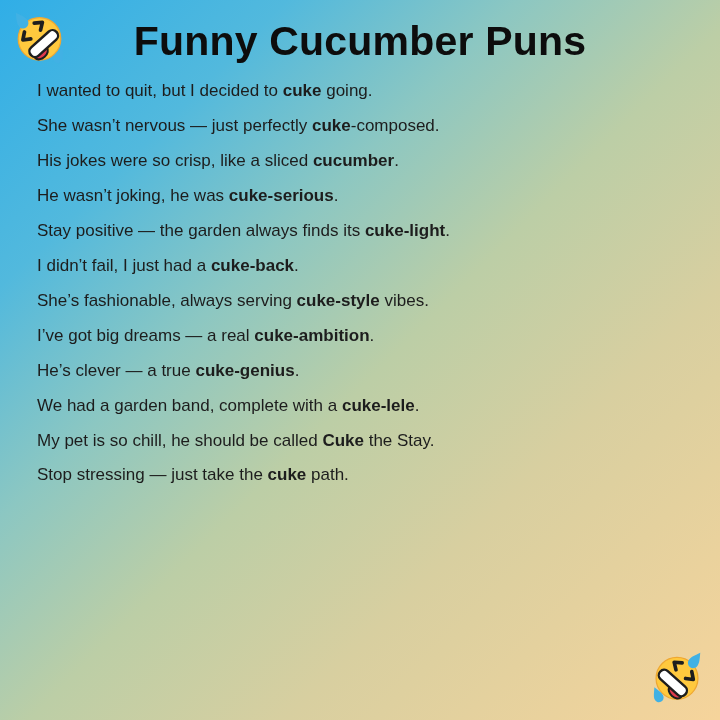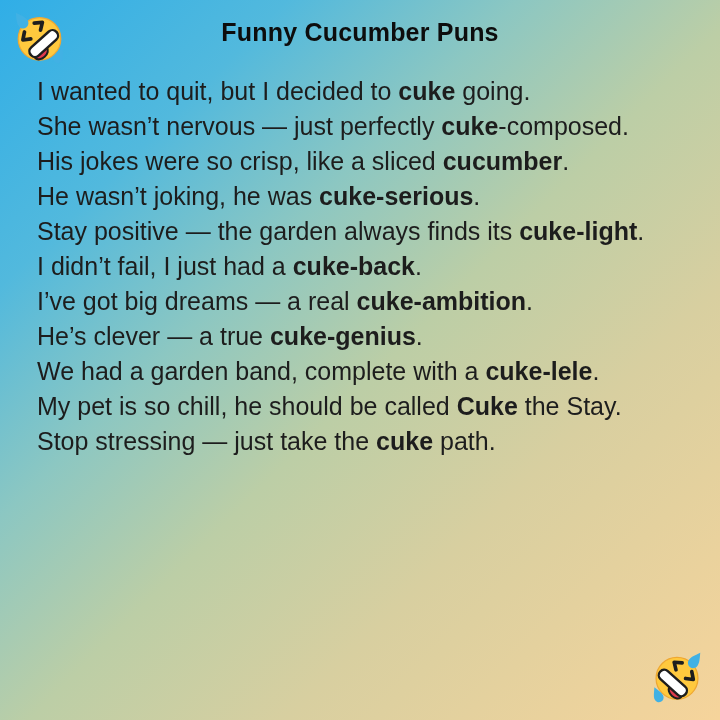--- a/index.html
+++ b/index.html
@@ -12,34 +12,34 @@
     
     background: #9fc9b2;
   }
   .title {
     position: absolute;
     top: 18px;
     left: 0;
     right: 0;
     margin: 0;
     text-align: center;
-    font-size: 25px;
+    font-size: 41px;
     font-weight: 700;
     letter-spacing: 0.2px;
     color: var(--title-color, #0d0d0d);
   }
   .pun-list {
     position: absolute;
     top: 74px;
     left: 37px;
     right: 20px;
   }
   .pun {
     margin: 0;
-    font-size: 25px;
+    font-size: 17px;
     line-height: 34.95px;
     font-weight: 400;
     color: var(--text-color, #1d1d1d);
     white-space: nowrap;
   }
   .pun b { font-weight: 700; }
   .emoji { position: absolute; }
   .emoji svg { display: block; width: 100%; height: 100%; }
   .emoji-top-left  { left: 10px; top: 8px;  width: 59px; height: 60px; }
   .emoji-bottom-right { left: 648px; top: 648px; width: 58px; height: 59px; }
@@ -75,20 +75,21 @@
 
   <h1 class="title">Funny Cucumber Puns</h1>
 
   <div class="pun-list">
       <p class="pun"><span>I wanted to quit, but I decided to </span><b>cuke</b><span> going.</span></p>
       <p class="pun"><span>She wasn’t nervous — just perfectly </span><b>cuke</b><span>-composed.</span></p>
       <p class="pun"><span>His jokes were so crisp, like a sliced </span><b>cucumber</b><span>.</span></p>
       <p class="pun"><span>He wasn’t joking, he was </span><b>cuke-serious</b><span>.</span></p>
       <p class="pun"><span>Stay positive — the garden always finds its </span><b>cuke-light</b><span>.</span></p>
       <p class="pun"><span>I didn’t fail, I just had a </span><b>cuke-back</b><span>.</span></p>
+      <p class="pun"><span>She’s fashionable, always serving </span><b>cuke-style</b><span> vibes.</span></p>
       <p class="pun"><span>I’ve got big dreams — a real </span><b>cuke-ambition</b><span>.</span></p>
       <p class="pun"><span>He’s clever — a true </span><b>cuke-genius</b><span>.</span></p>
       <p class="pun"><span>We had a garden band, complete with a </span><b>cuke-lele</b><span>.</span></p>
       <p class="pun"><span>My pet is so chill, he should be called </span><b>Cuke</b><span> the Stay.</span></p>
       <p class="pun"><span>Stop stressing — just take the </span><b>cuke</b><span> path.</span></p>
     </div>
 
   <div class="emoji emoji-bottom-right">
     <svg viewBox="0 0 72 72" aria-hidden="true">
       <circle class="face" cx="36" cy="37" r="26"></circle>

